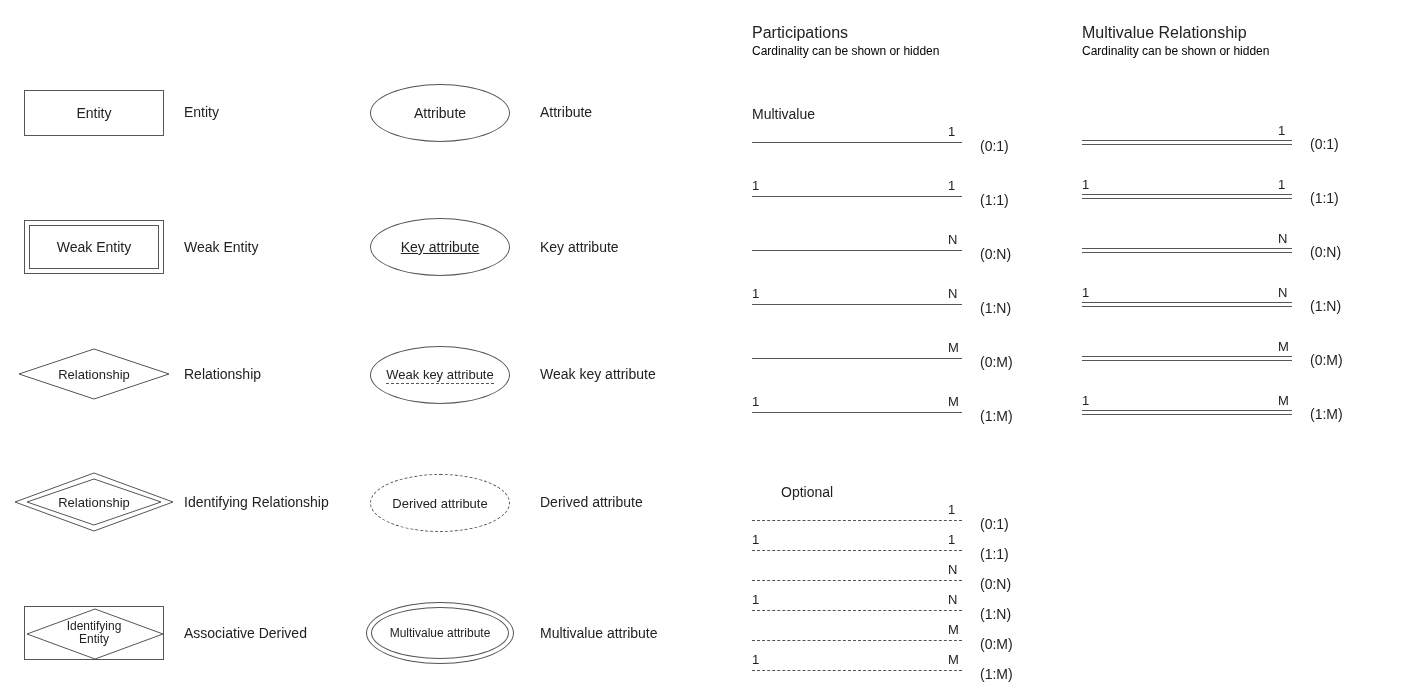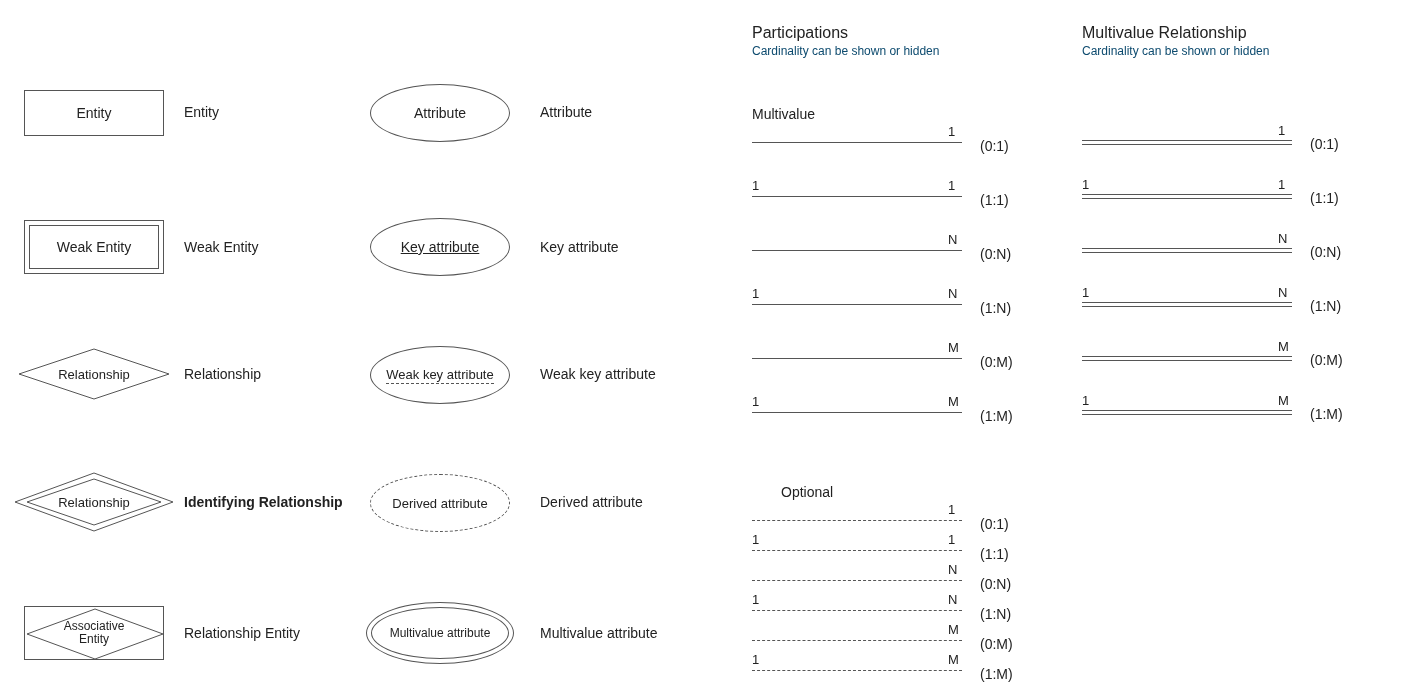--- a/index.html
+++ b/index.html
@@ -10,21 +10,21 @@
     height: 700px;
     font-family: Arial, Helvetica, sans-serif;
     font-size: 14px;
     background: #fff;
     color: #222;
     position: relative;
   }
   .sym { position: absolute; }
   .label { position: absolute; font-size: 14px; }
   .title { position: absolute; font-size: 16px; }
-  .sub   { position: absolute; font-size: 12px; color: #0c4a6e; }
+  .sub   { position: absolute; font-size: 12px; color: #000000; }
   .card  { position: absolute; font-size: 13px; }
   .cap   { position: absolute; font-size: 14px; }
 
   
   .rect { border: 1px solid #555; background: #fff; display:flex; align-items:center; justify-content:center; }
   .rect-inner { position:absolute; inset:4px; border:1px solid #555; display:flex; align-items:center; justify-content:center; }
   .ellipse { border:1px solid #555; border-radius:50%; display:flex; align-items:center; justify-content:center; background:#fff; }
   .ellipse.dashed { border-style:dashed; }
   .ellipse-inner { position:absolute; inset:4px; border:1px solid #555; border-radius:50%; display:flex; align-items:center; justify-content:center; }
   .underline { text-decoration: underline; }
@@ -61,32 +61,32 @@
 </div>
 <div class="label" style="left:184px; top:366px;">Relationship</div>
 
 <div class="sym" style="left:14px; top:472px; width:160px; height:60px;">
   <svg width="160" height="60" viewBox="0 0 160 60">
     <polygon points="80,1 159,30 80,59 1,30" fill="#fff" stroke="#555" stroke-width="1"></polygon>
     <polygon points="80,7 147,30 80,53 13,30" fill="#fff" stroke="#555" stroke-width="1"></polygon>
   </svg>
   <span style="position:absolute; left:0; top:0; right:0; bottom:0; display:flex; align-items:center; justify-content:center; font-size:13px;">Relationship</span>
 </div>
-<div class="label" style="left:184px; top:494px;font-weight:bold;">Identifying Relationship</div>
+<div class="label" style="left:184px; top:494px;">Identifying Relationship</div>
 
 <div class="sym rect" style="left:24px; top:606px; width:140px; height:54px;">
   <svg width="140" height="54" viewBox="0 0 140 54" style="position:absolute; inset:0;">
     <polygon points="70,2 138,27 70,52 2,27" fill="none" stroke="#555" stroke-width="1"></polygon>
   </svg>
   <div style="position:absolute; inset:0; display:flex; flex-direction:column; align-items:center; justify-content:center; font-size:12px; line-height:1.1;">
-    <span>Associative</span>
+    <span>Identifying</span>
     <span>Entity</span>
   </div>
 </div>
-<div class="label" style="left:184px; top:625px;">Relationship Entity</div>
+<div class="label" style="left:184px; top:625px;">Associative Derived</div>
 
 <div class="sym ellipse" style="left:370px; top:84px; width:140px; height:58px;">
   <span>Attribute</span>
 </div>
 <div class="label" style="left:540px; top:104px;">Attribute</div>
 
 <div class="sym ellipse" style="left:370px; top:218px; width:140px; height:58px;">
   <span class="underline">Key attribute</span>
 </div>
 <div class="label" style="left:540px; top:239px;">Key attribute</div>

